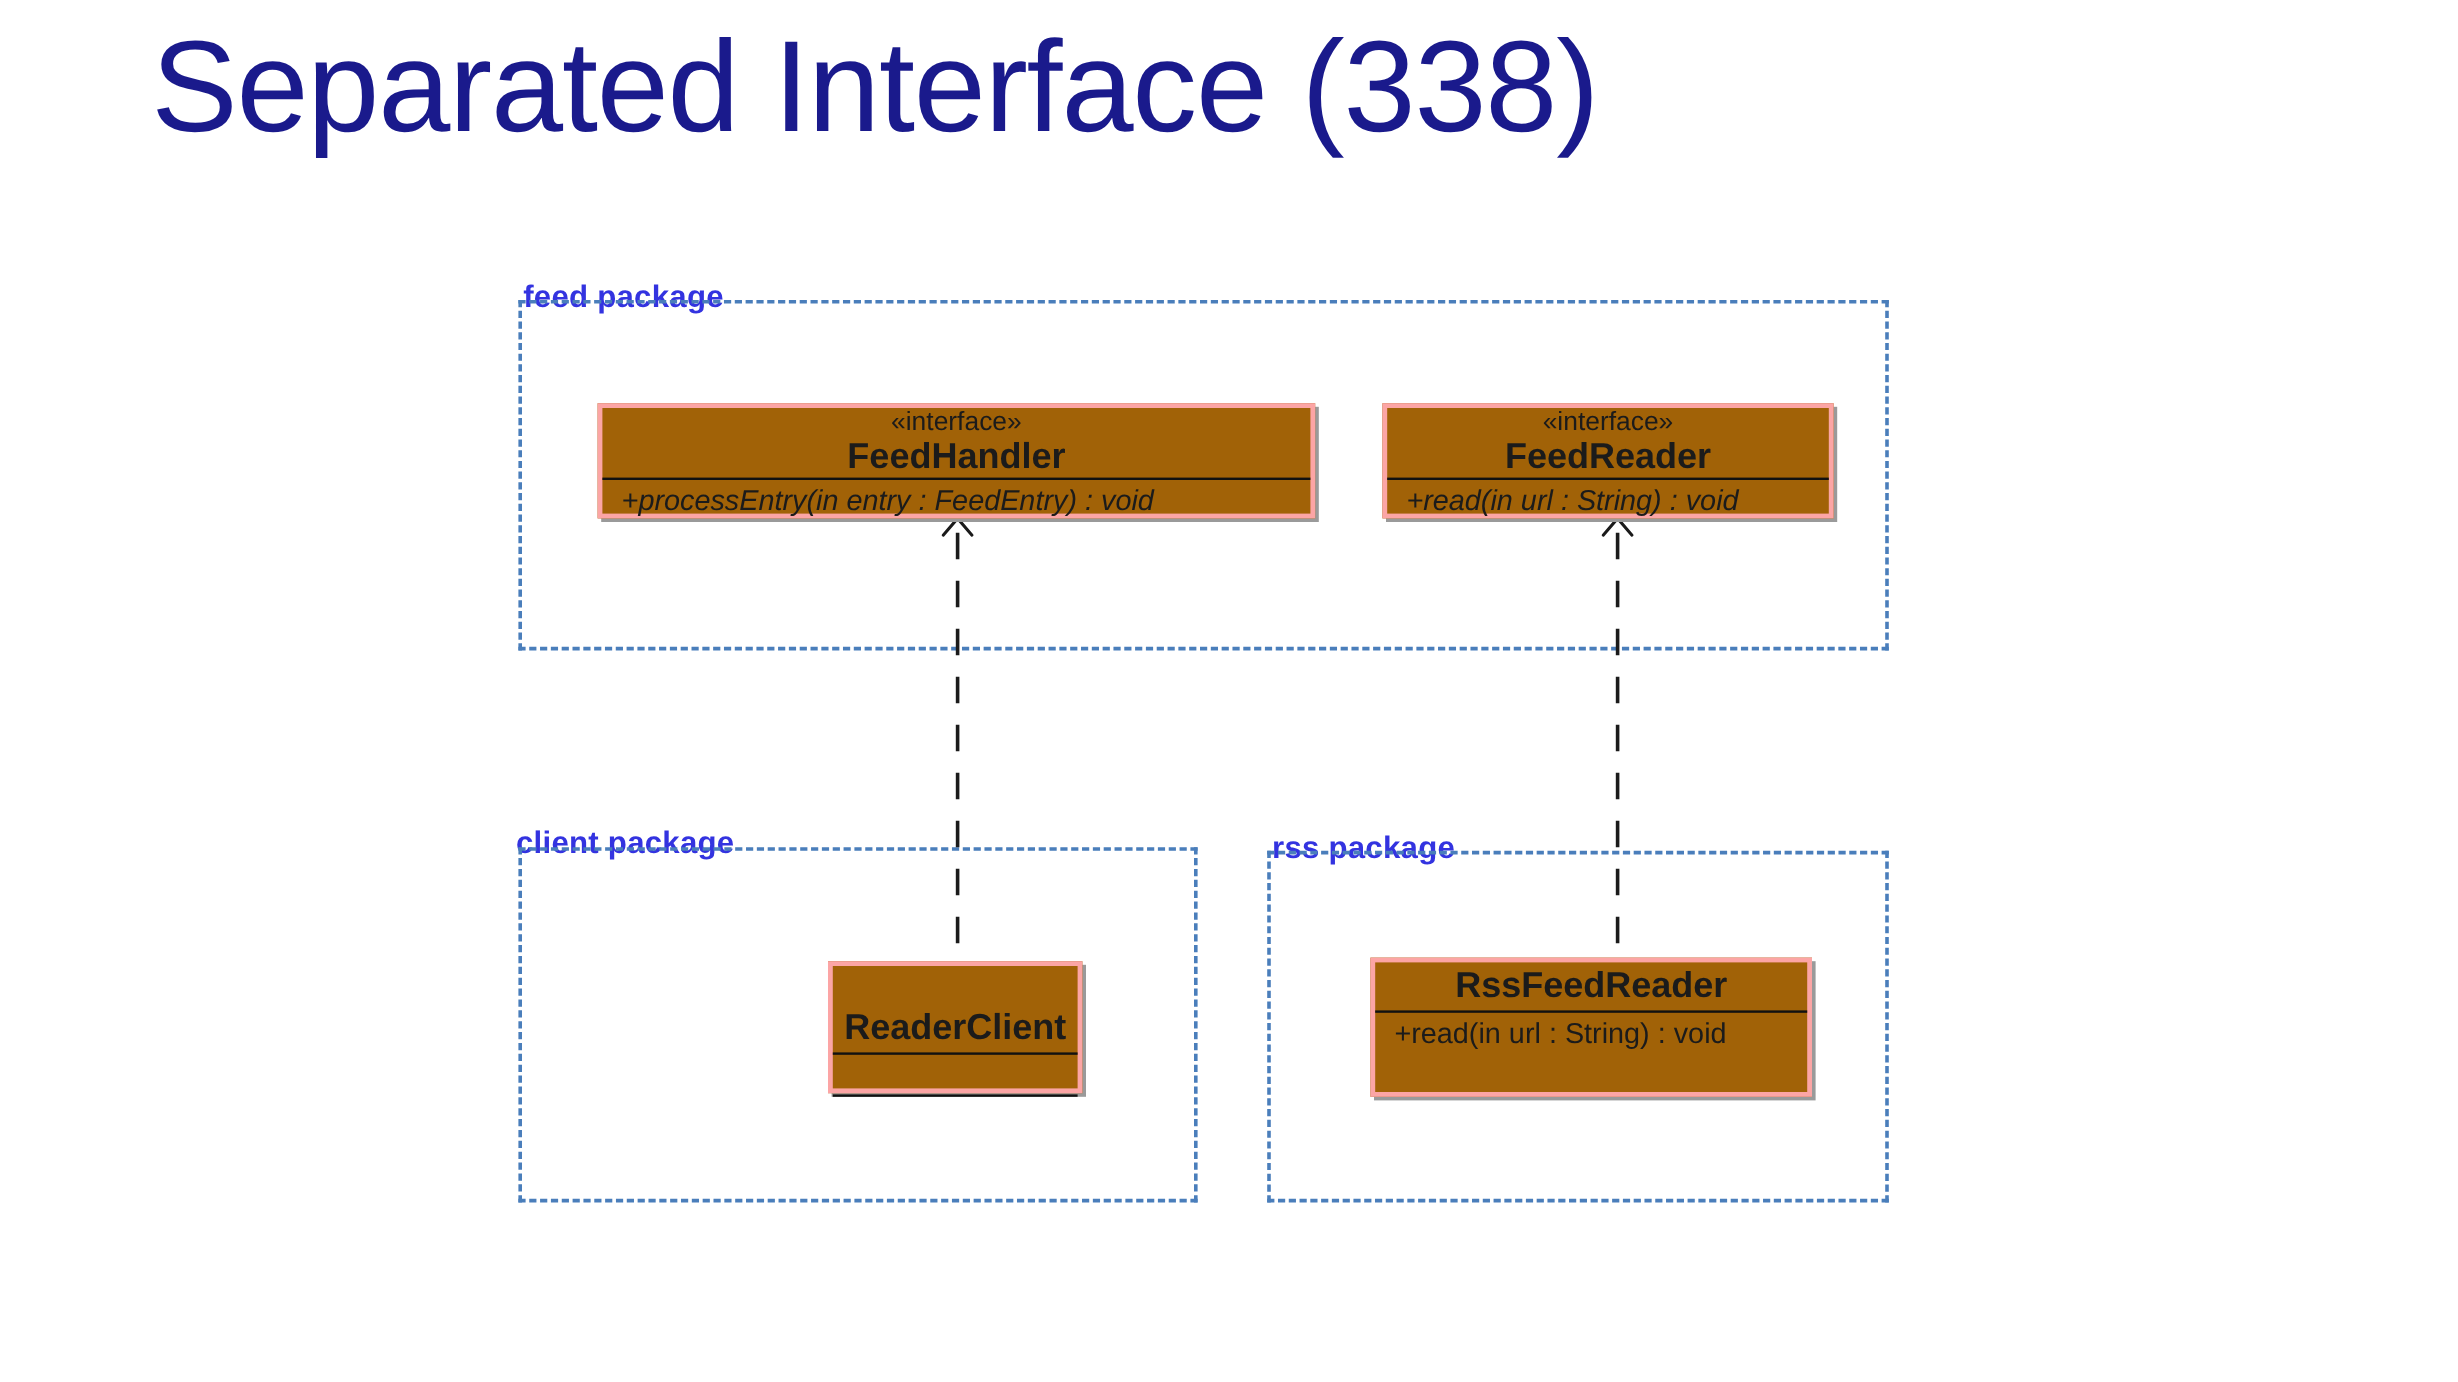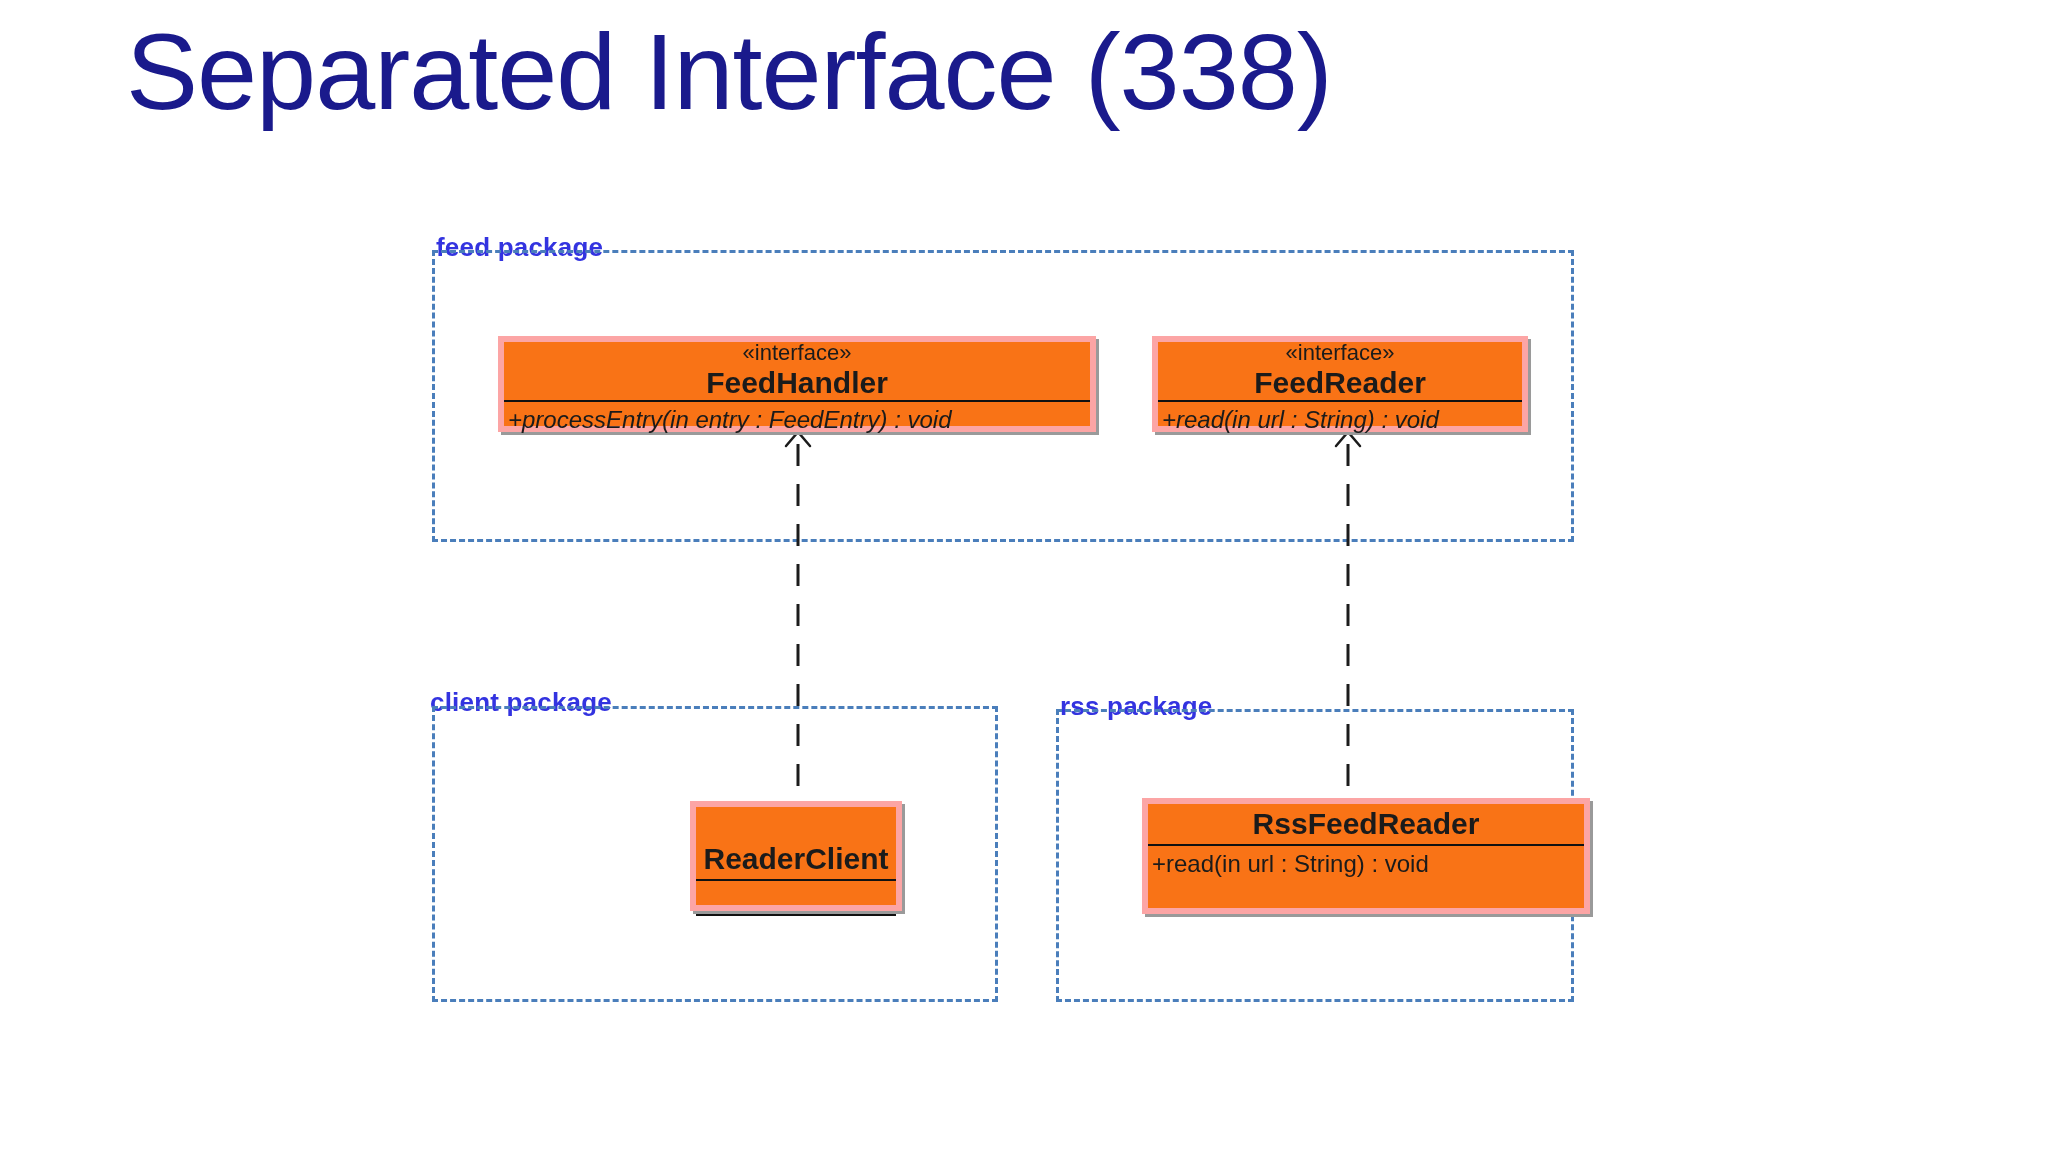--- a/index.html
+++ b/index.html
@@ -59,22 +59,22 @@
 
   #pkg-client { left: 432px; top: 706px;  width: 566px;  height: 296px; }
   #lbl-client { left: 430px; top: 663px; }
 
   #pkg-rss    { left: 1056px; top: 709px; width: 518px;  height: 293px; }
   #lbl-rss    { left: 1060px; top: 667px; }
 
   
   .uml-class {
     position: absolute;
-    background: #f97316;
-    border: 6px solid #fca5a5;
+    background: #a16207;
+    border: 4px solid #fca5a5;
     box-sizing: border-box;
     box-shadow: 3px 3px 0 0 #9a9a9a;
     z-index: 5;
   }
   .uml-compartment {
     box-sizing: border-box;
     display: flex;
     align-items: center;
     justify-content: center;
     white-space: nowrap;
@@ -94,39 +94,39 @@
     line-height: 1.15;
   }
   .class-name {
     font-size: 30px;
     font-weight: 700;
     line-height: 1.2;
   }
   .member {
     font-size: 24px;
     justify-content: flex-start;
-    padding-left: 4px;
+    padding-left: 16px;
   }
   .member.italic { font-style: italic; }
   .member.empty  { }
 
   
   #cls-feedhandler { left: 498px;  top: 336px;  width: 598px; height: 96px; }
   #cls-feedhandler .cmp-header { height: 58px; }
   #cls-feedhandler .member     { height: 38px; }
 
   #cls-feedreader  { left: 1152px; top: 336px;  width: 376px; height: 96px; }
   #cls-feedreader .cmp-header  { height: 58px; }
   #cls-feedreader .member      { height: 38px; }
 
   #cls-readerclient { left: 690px;  top: 801px;  width: 212px; height: 110px; }
   #cls-readerclient .cmp-header { height: 40px; margin-top: 32px; }
   #cls-readerclient .member     { height: 35px; }
 
-  #cls-rssfeedreader { left: 1142px; top: 798px; width: 448px; height: 116px; }
+  #cls-rssfeedreader { left: 1142px; top: 798px; width: 368px; height: 116px; }
   #cls-rssfeedreader .cmp-header { height: 40px; }
   #cls-rssfeedreader .member     { height: 38px; }
 
   
   .realization { position: absolute; z-index: 2; }
   #rel-client { left: 780px;  top: 430px; width: 36px; height: 380px; }
   #rel-rss    { left: 1330px; top: 430px; width: 36px; height: 378px; }
 
   .realization svg { display: block; width: 100%; height: 100%; }
 </style>

